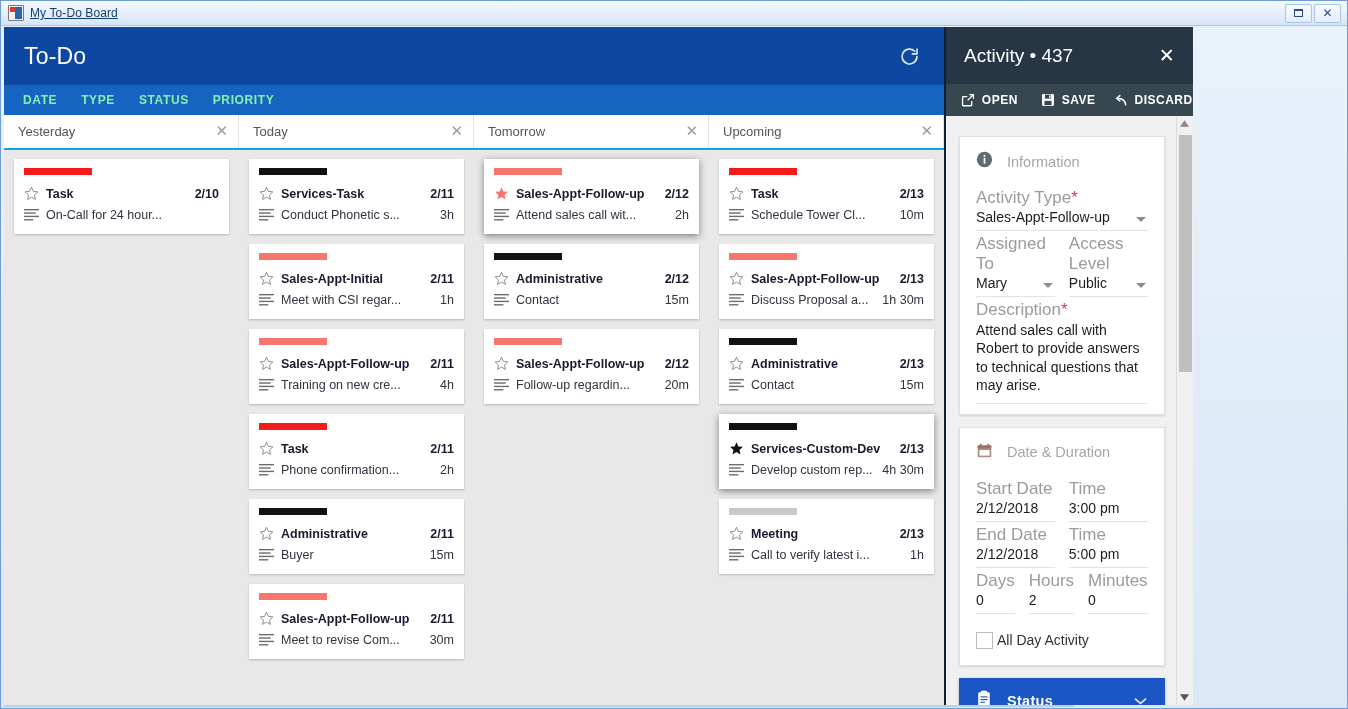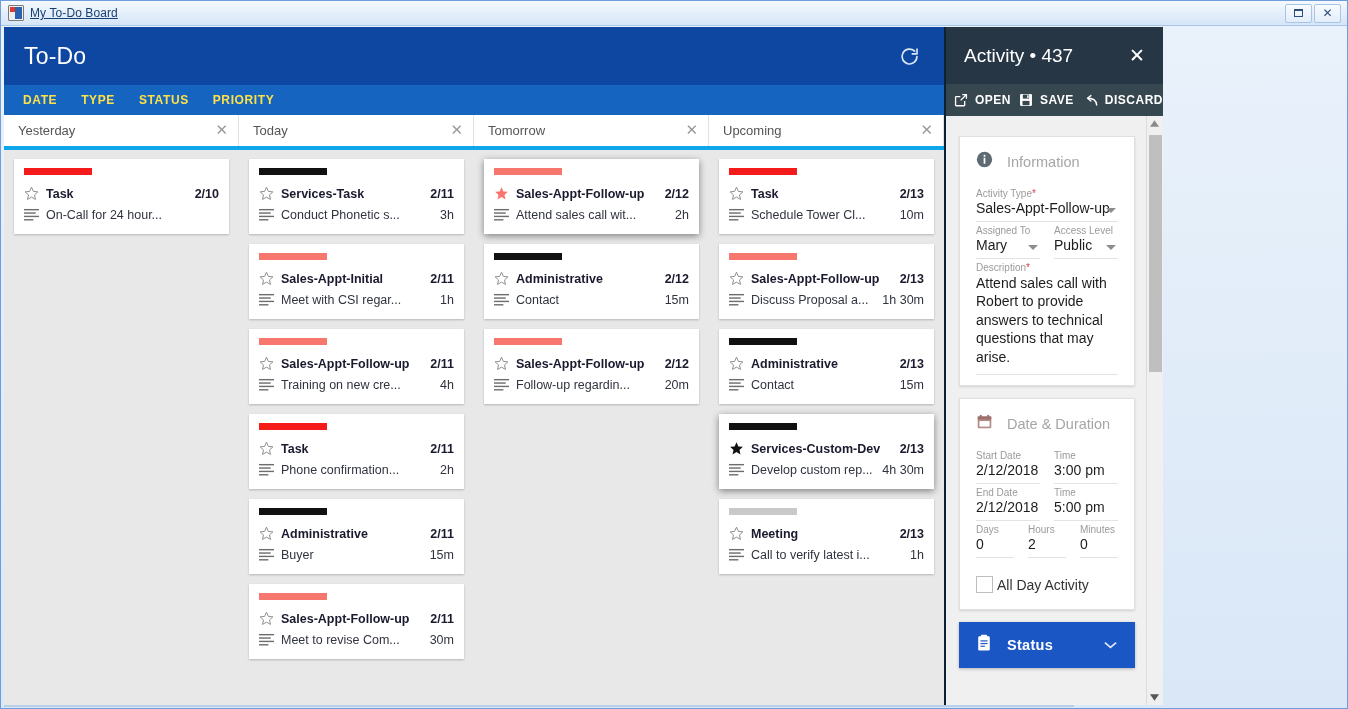--- a/index.html
+++ b/index.html
@@ -73,26 +73,26 @@
     margin-left: auto; width: 30px; height: 30px;
     display: flex; align-items: center; justify-content: center;
     cursor: pointer;
   }
   #board-tabs {
     height: 30px; background: #1565c0;
     display: flex; align-items: center; padding: 0 19px; gap: 24px;
     flex: none;
   }
   .board-tab {
-    color: #fde047; font-size: 12px; font-weight: bold; letter-spacing: .6px;
+    color: #86efac; font-size: 12px; font-weight: bold; letter-spacing: .6px;
     cursor: pointer;
   }
   #columns-header {
     height: 35px; display: flex; background: #0f172a; flex: none;
-    border-bottom: 4px solid #0ea5e9;
+    border-bottom: 2px solid #0ea5e9;
   }
   .col-head {
     width: 235px; flex: none;
     display: flex; align-items: center;
     padding: 0 10px 0 14px;
     border-right: 1px solid #e2e2e2;
     background: #ffffff;
   }
   .col-head-title { font-size: 13px; color: #555; flex: 1; }
   .col-close {
@@ -157,21 +157,21 @@
   .panel-card {
     background: #fff; border: 1px solid #e0e0e0;
     box-shadow: 0 1px 2px rgba(0,0,0,.13);
     padding: 14px 16px 10px 16px;
     margin-bottom: 12px;
   }
   .panel-head { display: flex; align-items: center; gap: 14px; margin-bottom: 13px; }
   .panel-head-label { font-size: 14.5px; color: #a6a6a6; }
 
   .field { border-bottom: 1px solid #e3e3e3; padding: 3px 0 5px 0; position: relative; }
-  .field-label { font-size: 10px; color: #9b9b9b; margin-bottom: 1px; }
+  .field-label { font-size: 17px; color: #9b9b9b; margin-bottom: 1px; }
   .req { color: #d64050; }
   .field-value { font-size: 14px; color: #1c1c1c; }
   .field-row { display: flex; gap: 0; }
   .field-row > .field { flex: 1; }
   .field-row > .field + .field { margin-left: 14px; }
   .caret {
     position: absolute; right: 2px; bottom: 8px;
     width: 0; height: 0; border-left: 5px solid transparent;
     border-right: 5px solid transparent; border-top: 5px solid #8d8d8d;
   }

